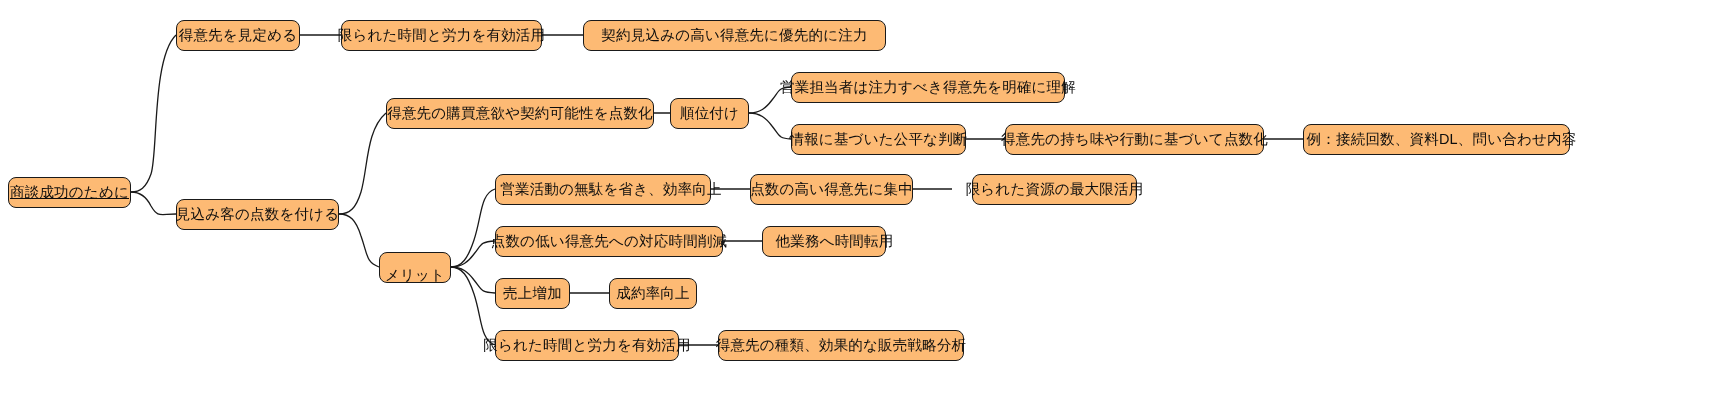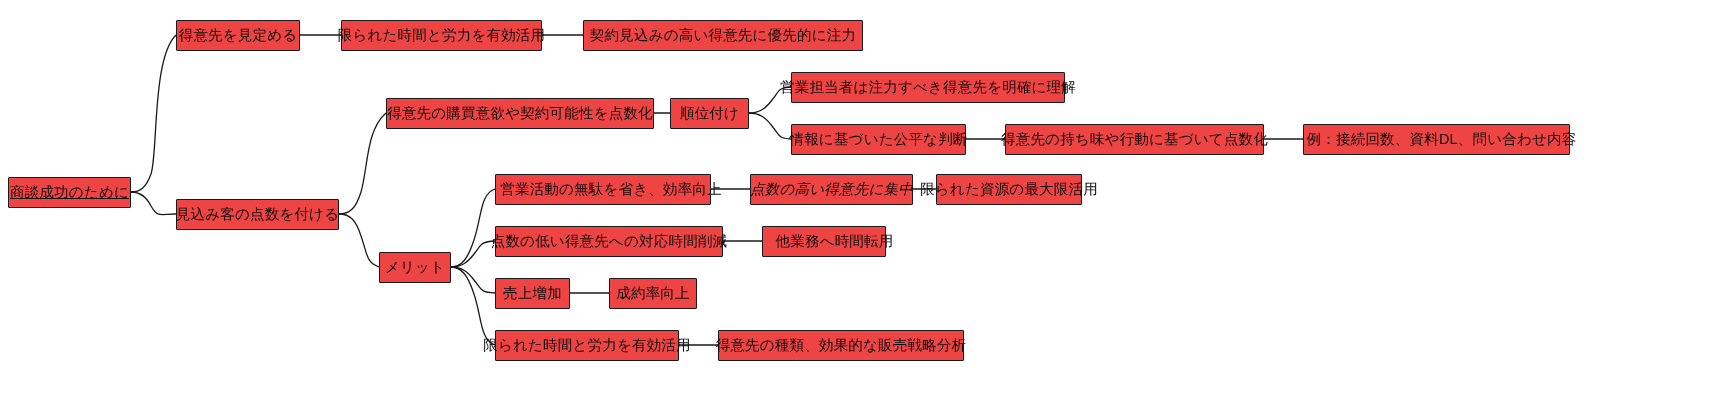--- a/index.html
+++ b/index.html
@@ -24,23 +24,23 @@
     width: 1711px;
     height: 415px;
     pointer-events: none;
   }
   .node {
     position: absolute;
     box-sizing: border-box;
     display: flex;
     align-items: center;
     justify-content: center;
-    background: #ef4444;
+    background: #fdba74;
     border: 1.3px solid #1a1a1a;
-    border-radius: 1px;
+    border-radius: 8px;
     color: #0d0d0d;
     font-size: 14.5px;
     line-height: 1;
     white-space: nowrap;
     letter-spacing: 0.2px;
     padding: 0 11px;
     height: 31px;
   }
   .node-label {
     display: block;
@@ -88,21 +88,21 @@
   </div>
 
   <div class="node" style="left:176px; top:20px; width:124px;">
     <span class="node-label">得意先を見定める</span>
   </div>
 
   <div class="node" style="left:341px; top:20px; width:201px;">
     <span class="node-label">限られた時間と労力を有効活用</span>
   </div>
 
-  <div class="node" style="left:583px; top:20px; width:280px;">
+  <div class="node" style="left:583px; top:20px; width:303px;">
     <span class="node-label">契約見込みの高い得意先に優先的に注力</span>
   </div>
 
   <div class="node" style="left:176px; top:199px; width:163px;">
     <span class="node-label">見込み客の点数を付ける</span>
   </div>
 
   <div class="node" style="left:386px; top:98px; width:268px;">
     <span class="node-label">得意先の購買意欲や契約可能性を点数化</span>
   </div>
@@ -120,33 +120,33 @@
   </div>
 
   <div class="node" style="left:1005px; top:124px; width:259px;">
     <span class="node-label">得意先の持ち味や行動に基づいて点数化</span>
   </div>
 
   <div class="node" style="left:1303px; top:124px; width:267px;padding-left:21px;">
     <span class="node-label">例：接続回数、資料DL、問い合わせ内容</span>
   </div>
 
-  <div class="node" style="left:379px; top:252px; width:72px;">
+  <div class="node" style="left:379px; top:252px; width:72px;align-items:flex-end;">
     <span class="node-label">メリット</span>
   </div>
 
   <div class="node" style="left:495px; top:174px; width:216px;padding-left:27px;">
     <span class="node-label">営業活動の無駄を省き、効率向上</span>
   </div>
 
-  <div class="node" style="left:750px; top:174px; width:163px;font-style:italic;">
+  <div class="node" style="left:750px; top:174px; width:163px;">
     <span class="node-label">点数の高い得意先に集中</span>
   </div>
 
-  <div class="node" style="left:936px; top:174px; width:146px;">
+  <div class="node" style="left:972px; top:174px; width:165px;">
     <span class="node-label">限られた資源の最大限活用</span>
   </div>
 
   <div class="node" style="left:495px; top:226px; width:228px;">
     <span class="node-label">点数の低い得意先への対応時間削減</span>
   </div>
 
   <div class="node" style="left:762px; top:226px; width:124px;padding-left:32px;">
     <span class="node-label">他業務へ時間転用</span>
   </div>

